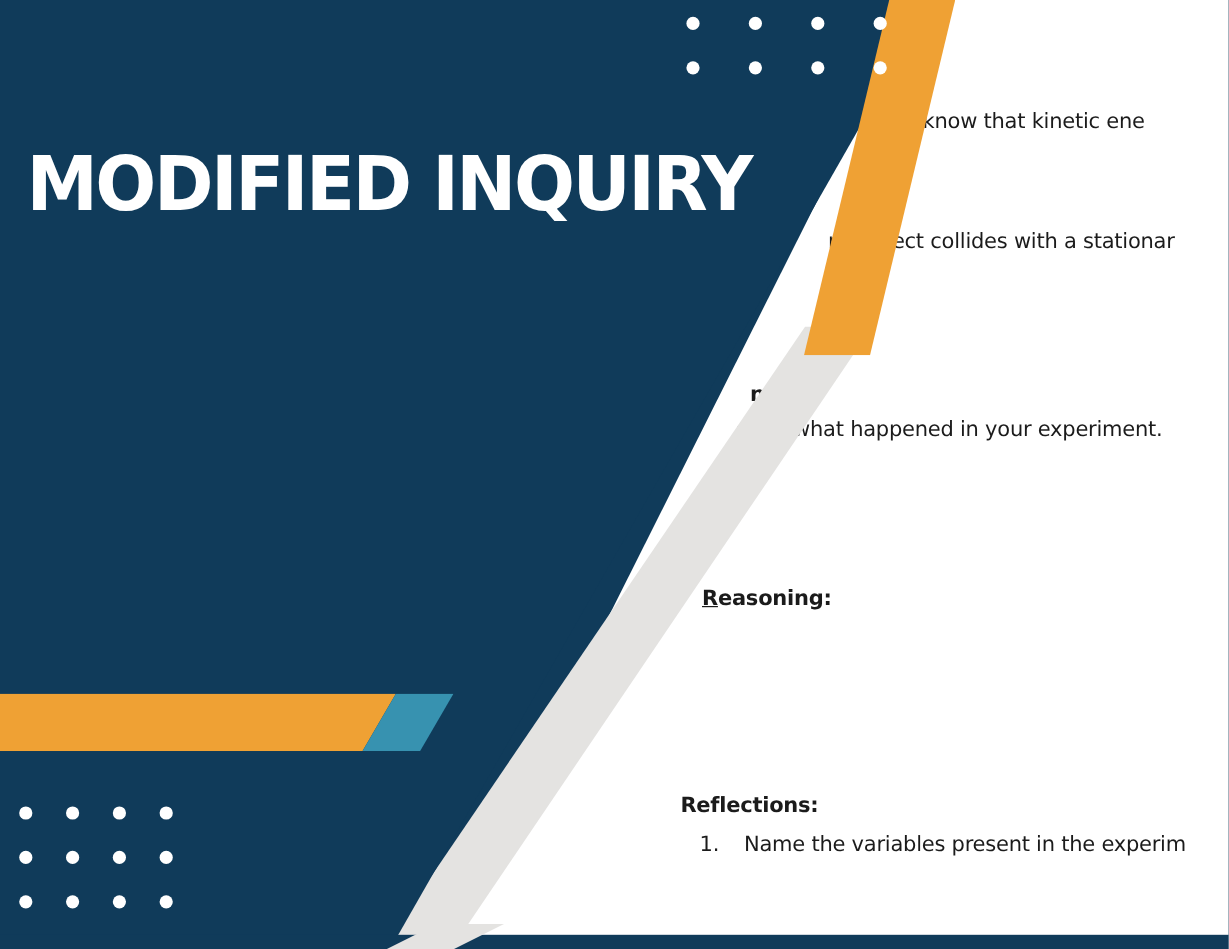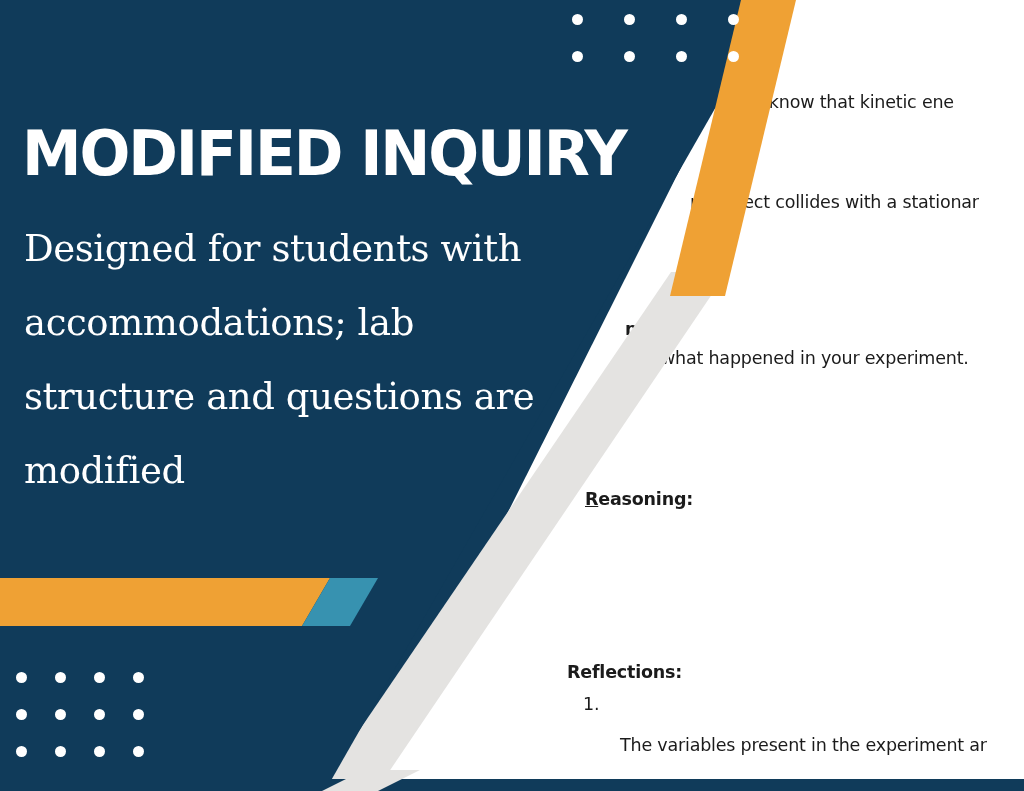--- a/index.html
+++ b/index.html
@@ -187,33 +187,32 @@
       <div class="doc-line" style="left:712px; top:123px;">ner?</div>
       <div class="doc-line" style="left:690px; top:192px;">ng object collides with a stationar</div>
 
       <div class="doc-line bold" style="left:625px; top:319px;">nce:</div>
       <div class="doc-line" style="left:613px; top:348px;">cribe what happened in your experiment.</div>
 
       <div class="doc-line bold" style="left:585px; top:489px;"><span class="u">R</span><span>easoning</span><span>:</span></div>
 
       <div class="doc-line bold" style="left:567px; top:662px;">Reflections:</div>
       <div class="doc-line" style="left:583px; top:694px;">1.</div>
-      <div class="doc-line" style="left:620px; top:735px;">The variables present in the experiment ar</div>
+      <div class="doc-line" style="left:620px; top:694px;">Name the variables present in the experim</div>
     </div>
   </div>
 
   <div class="gray-wedge"></div>
 
   <div class="blue-panel"></div>
 
   <div class="orange-stripe"></div>
 
   <div class="headline">MODIFIED INQUIRY</div>
 
-  <div class="subtitle">Designed for students with accommodations; lab structure and questions are modified</div>
 
   <div class="accent-bar">
     <div class="accent-orange"></div>
     <div class="accent-teal"></div>
   </div>
 
   <div class="dot-grid top">
     <div class="dot-row">
       <span class="dot"></span>
       <span class="dot"></span>

